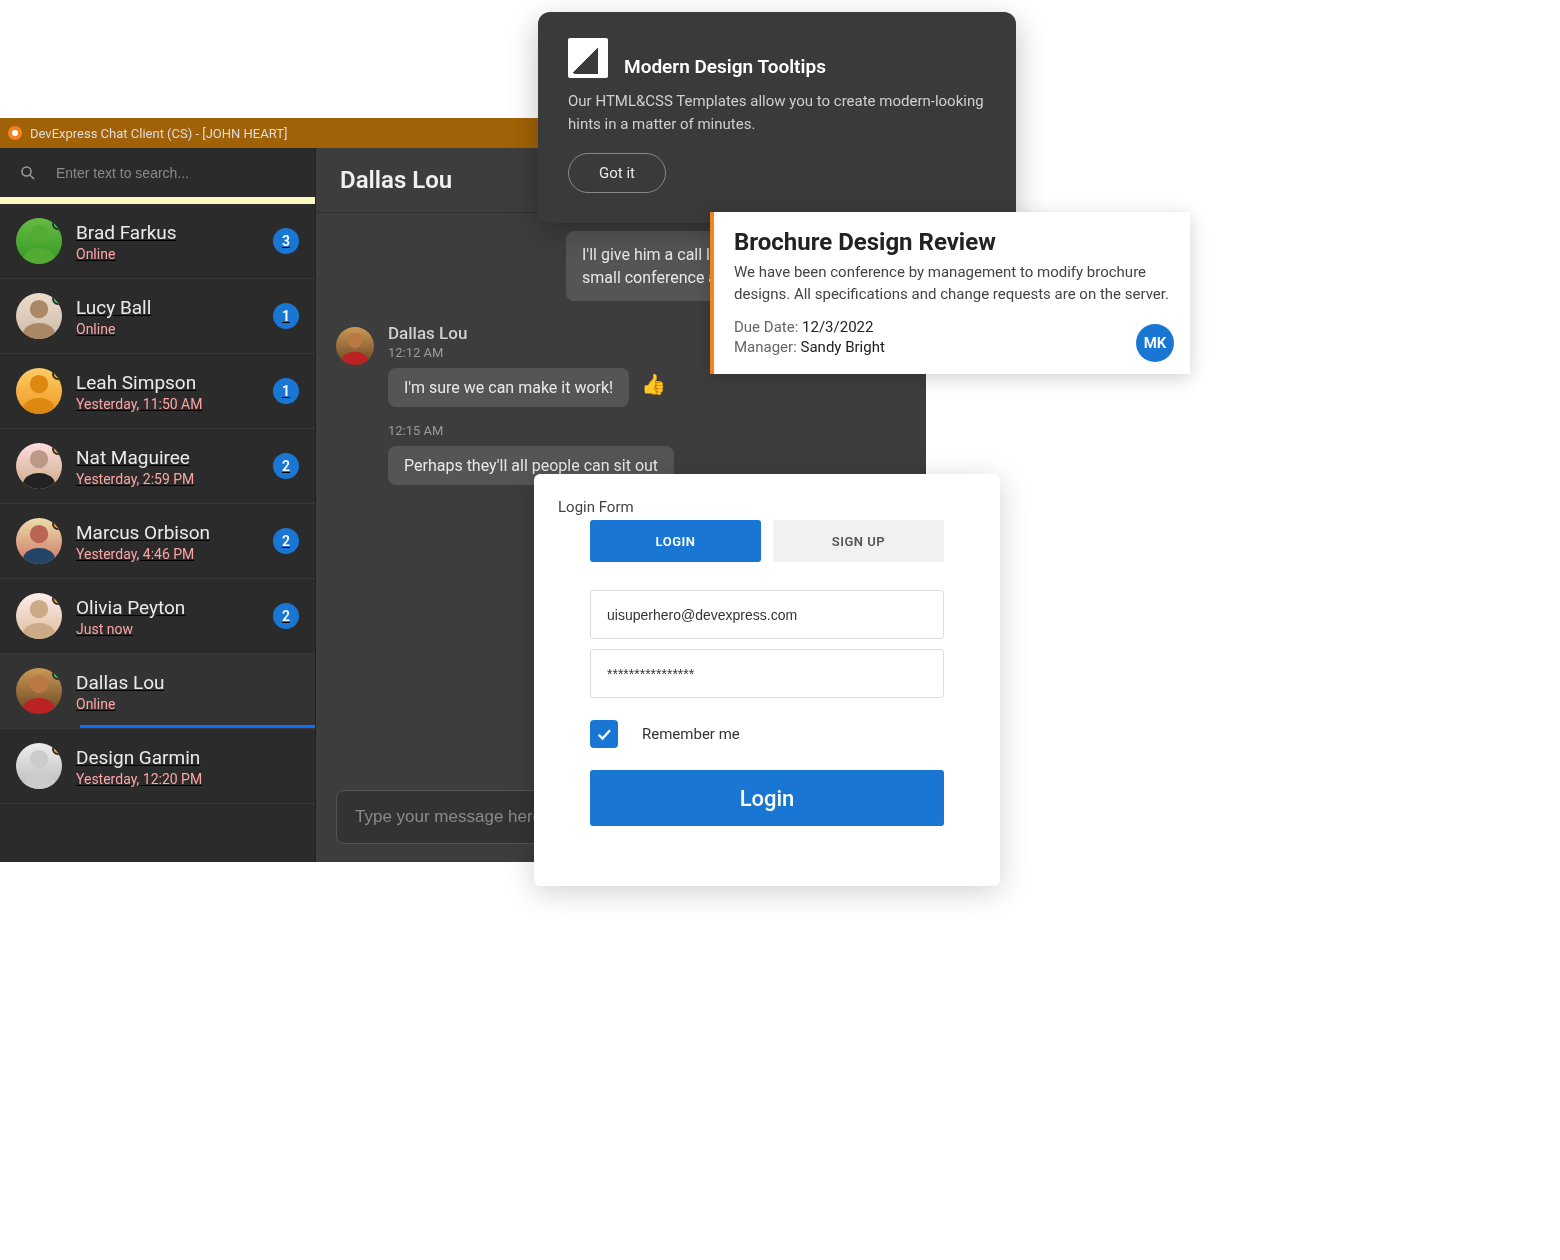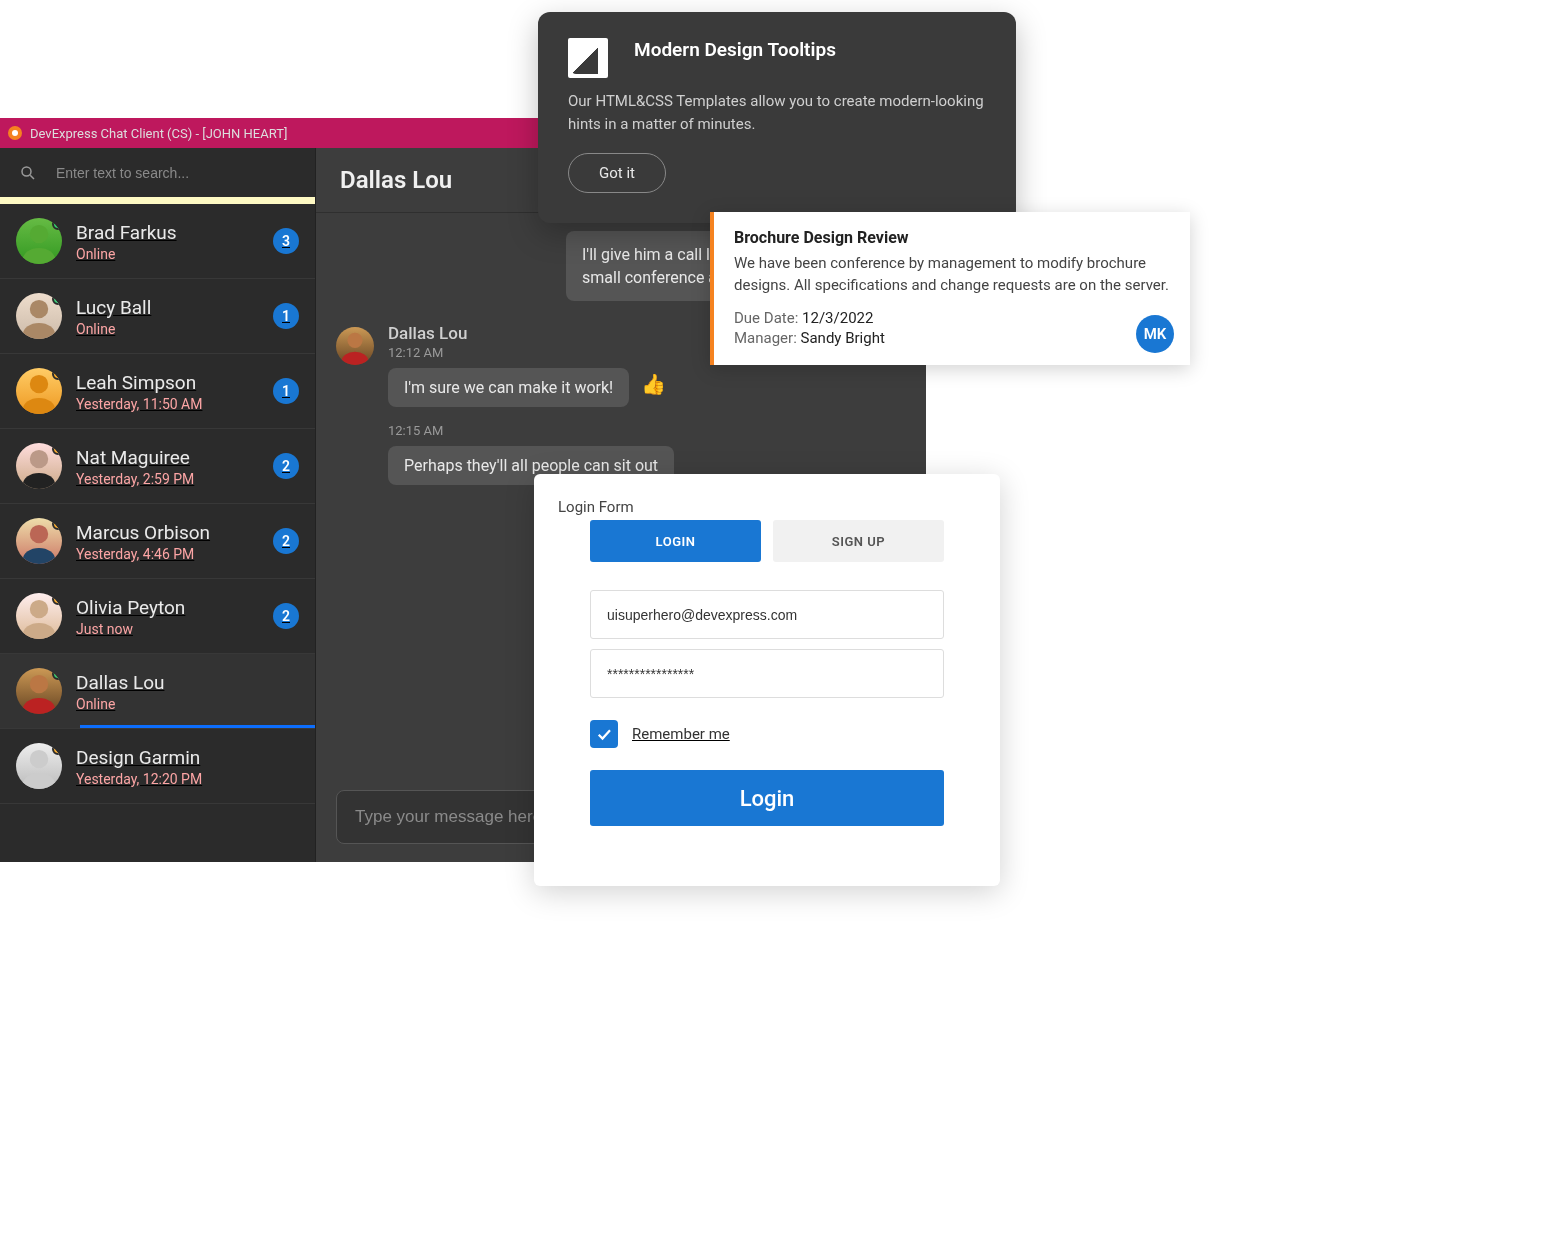--- a/index.html
+++ b/index.html
@@ -16,21 +16,21 @@
     position: absolute;
     left: 0; top: 118px;
     width: 926px; height: 744px;
     background: #353535;
     display: flex;
     flex-direction: column;
     overflow: hidden;
   }
   .titlebar {
     height: 30px;
-    background: #be185d;
+    background: #a16207;
     color: #ddd;
     font-size: 13px;
     display: flex;
     align-items: center;
     padding: 0 8px;
   }
   .titlebar .logo {
     width: 14px; height: 14px;
     border-radius: 50%;
     background: #f58220;
@@ -149,21 +149,21 @@
     position:absolute;
     left:538px; top:12px;
     width:478px;
     background:#3a3a3a;
     border-radius:12px;
     padding: 26px 30px 30px;
     color:#e8e8e8;
     z-index:5;
     box-shadow:0 10px 30px rgba(0,0,0,.25);
   }
-  .dark-tip-head{ display:flex; align-items:flex-start; gap:26px; margin-bottom:12px;}
+  .dark-tip-head{ display:flex; align-items:flex-end; gap:16px; margin-bottom:12px;}
   .dark-tip-logo{
     width:40px;height:40px;background:#fff;border-radius:2px;
     position:relative;overflow:hidden;
   }
   .dark-tip-logo::before{
     content:"";position:absolute;left:4px;bottom:4px;width:26px;height:26px;
     background: linear-gradient(135deg, transparent 48%, #3a3a3a 50%);
     border-bottom-left-radius:4px;
   }
   .dark-tip-title{ font-size:19px; font-weight:600; color:#fff;}
@@ -180,21 +180,21 @@
   .white-card{
     position:absolute;
     left:710px; top:212px;
     width:480px;
     background:#fff;
     border-left:4px solid #f58220;
     padding: 16px 20px 18px;
     box-shadow:0 4px 18px rgba(0,0,0,.18);
     z-index:6;
   }
-  .wc-title{ font-size:16px; font-weight:700; color:#222; margin-bottom:6px;}
+  .wc-title{ font-size:24px; font-weight:700; color:#222; margin-bottom:6px;}
   .wc-body{ font-size:15px; color:#444; line-height:1.45; margin-bottom:12px;}
   .wc-meta{ font-size:15px; color:#666;}
   .wc-meta .v{ color:#222;}
   .wc-meta .row{ margin-top:2px;}
   .wc-avatar{
     position:absolute; right:16px; bottom:12px;
     width:38px;height:38px;border-radius:50%;
     background:#1977d3;color:#fff;
     display:flex;align-items:center;justify-content:center;
     font-size:15px;font-weight:600;
@@ -223,23 +223,22 @@
   .lf-tab.secondary{ background:#f1f1f1; color:#555;}
   .lf-field{
     margin: 0 32px 10px;
     border:1px solid #ddd; border-radius:3px;
     padding: 14px 16px;
   }
   .lf-field input{
     width:100%;border:none;outline:none;font-size:14px;color:#333;
   }
   .lf-check{
-    display:flex;align-items:center;gap:14px;
+    display:flex;align-items:center;gap:24px;
     margin: 22px 32px;
-    text-decoration: underline;
   }
   .lf-check-box{
     width:28px;height:28px;background:#1977d3;border-radius:4px;
     display:flex;align-items:center;justify-content:center;color:#fff;
     cursor:pointer;
   }
   .lf-check-label{ font-size:15px;color:#333;}
   .lf-submit{
     margin: 8px 32px 0;
     height:56px;

